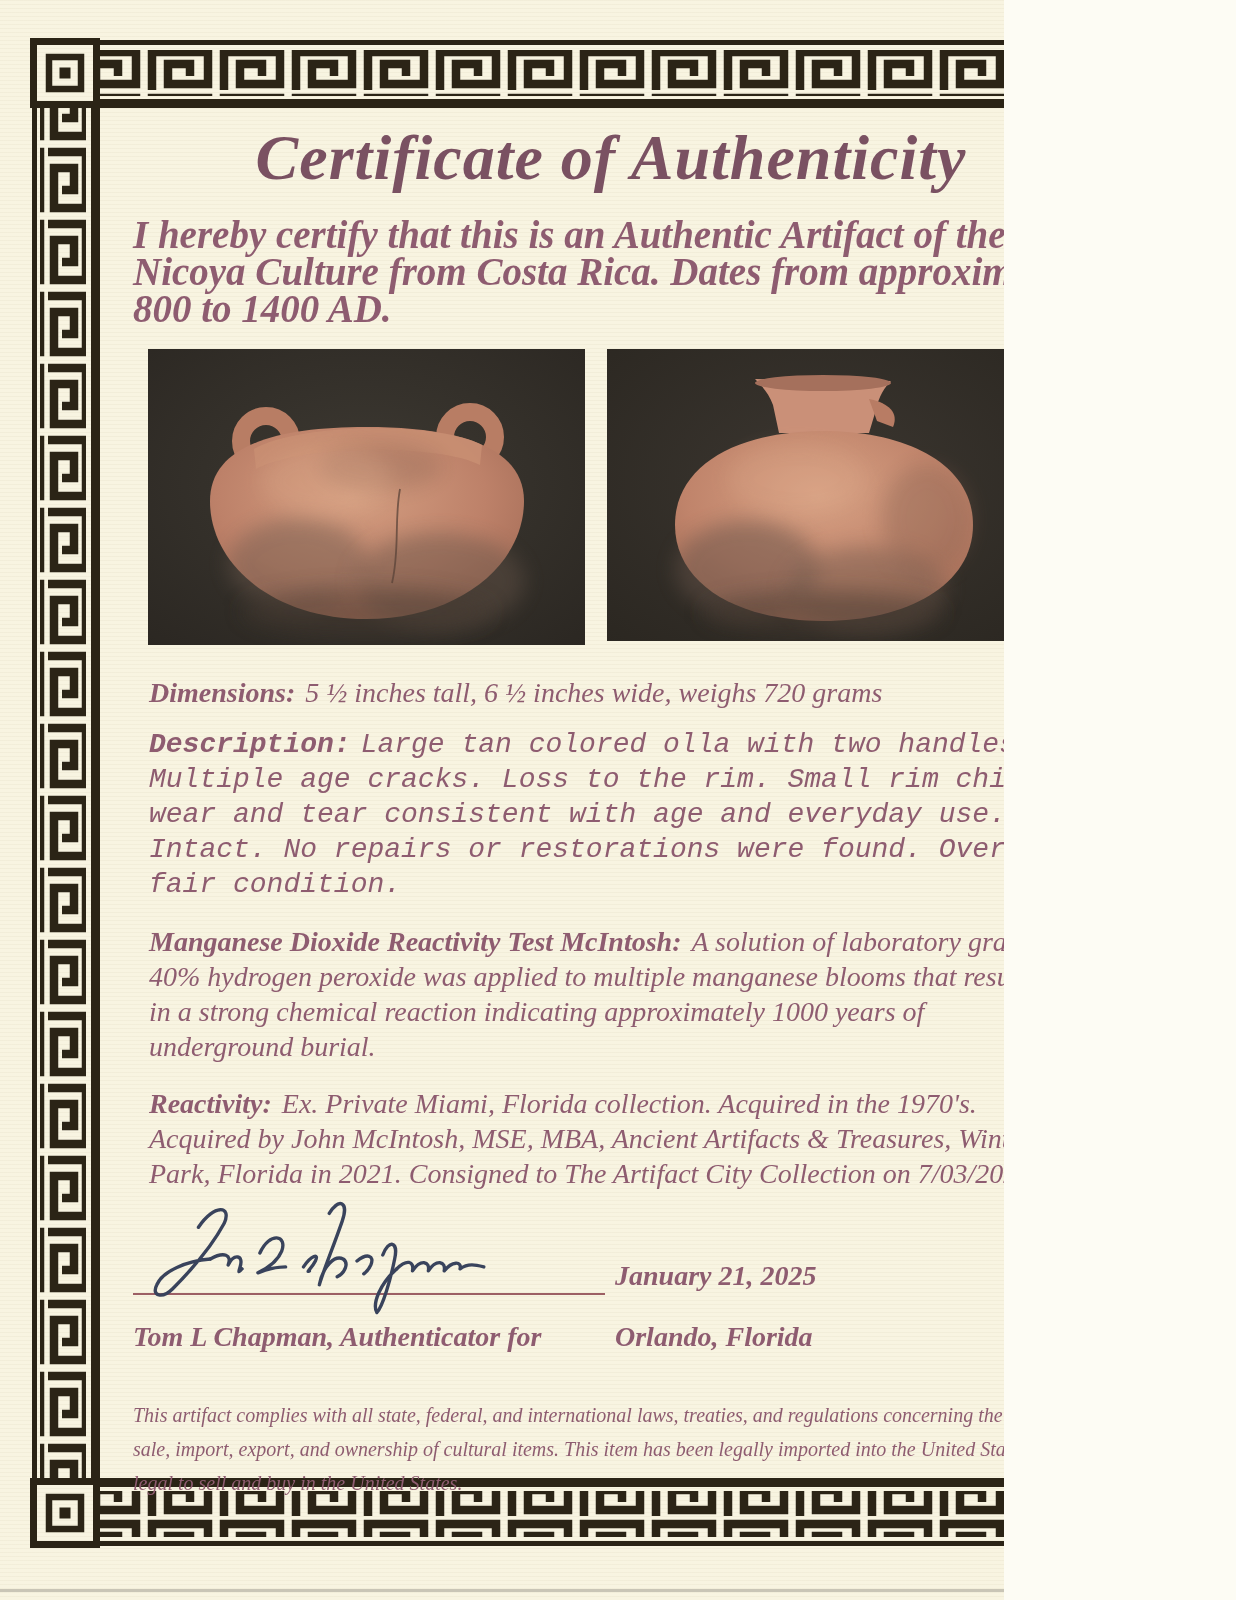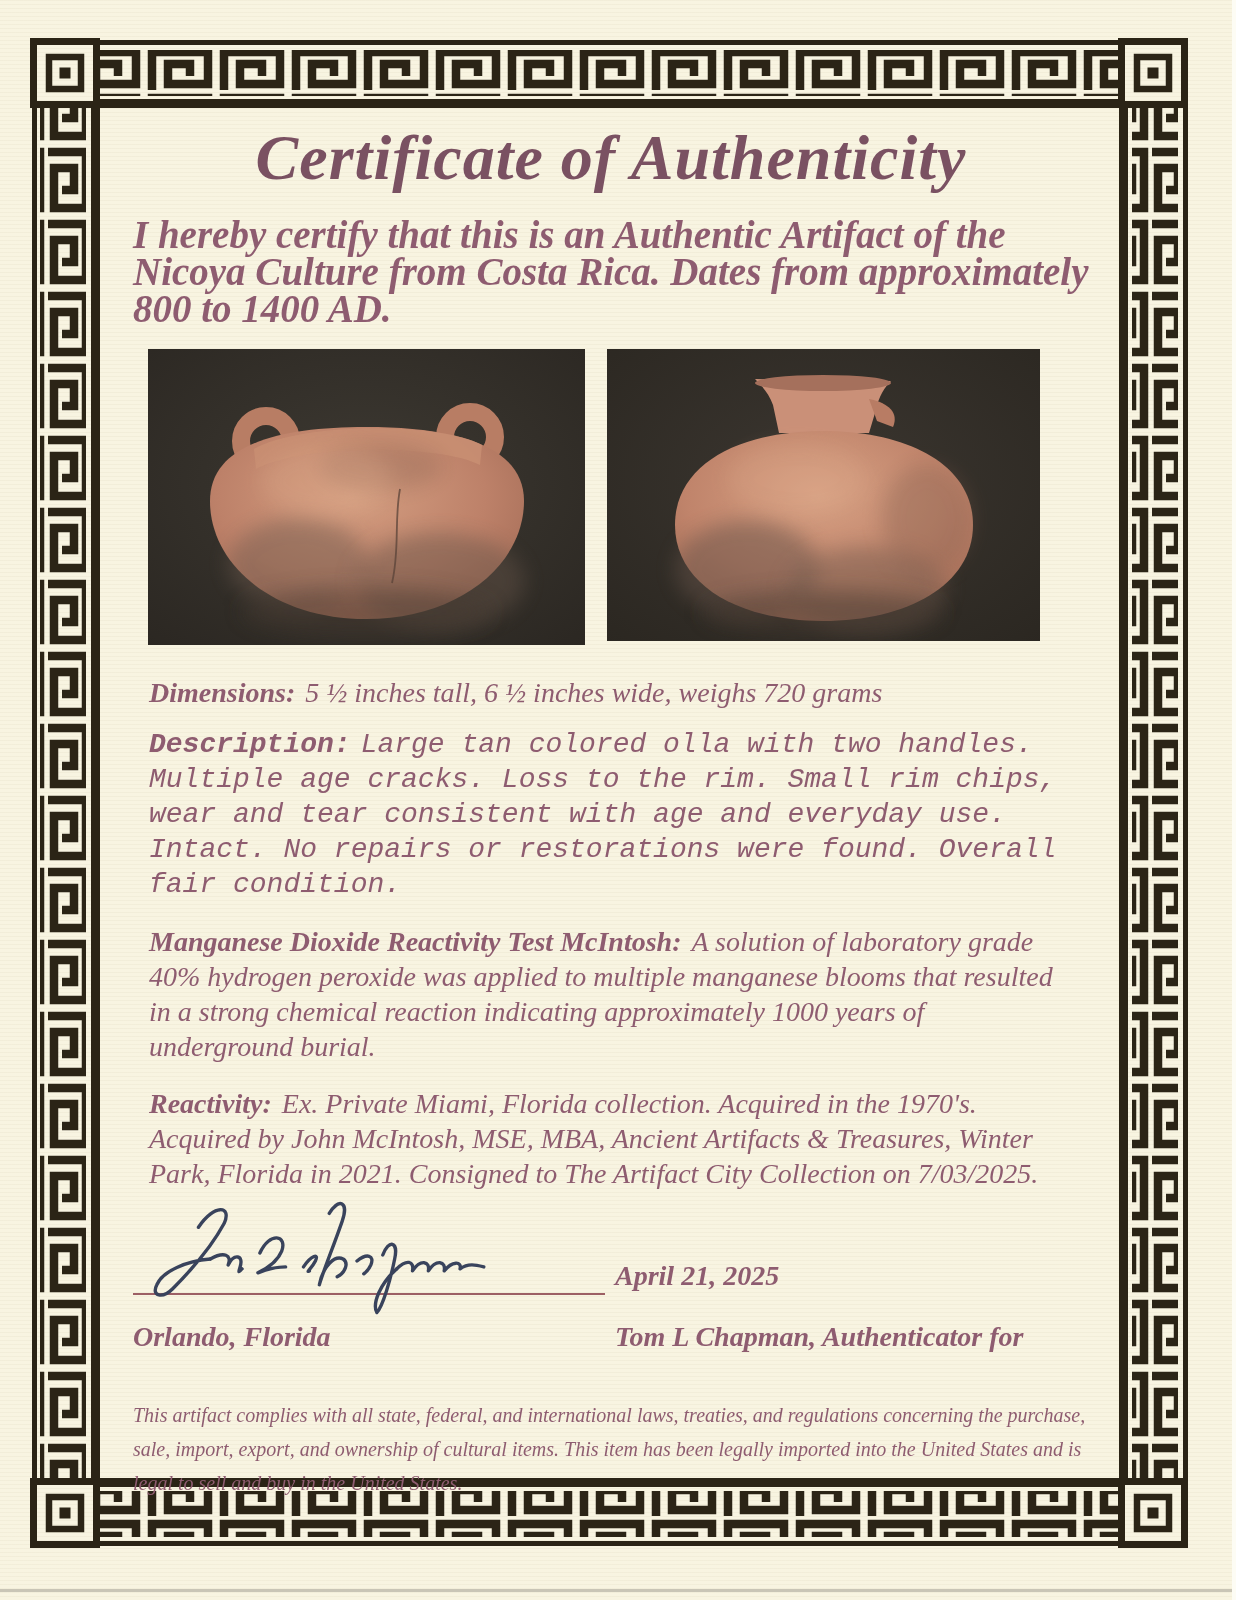--- a/index.html
+++ b/index.html
@@ -2,21 +2,21 @@
 <html><head>
 <meta charset="utf-8">
 <style>
   html,body{margin:0;padding:0;}
   body{
     width:1236px;height:1600px;
     background:#fdfcf4;
     font-family:"Liberation Serif","DejaVu Serif",serif;
   }
   .page{
-    position:relative;width:1232px;height:1600px;overflow:hidden;
+    position:relative;width:1004px;height:1600px;overflow:hidden;
     background:
       repeating-linear-gradient(180deg,
         rgba(140,125,80,0.055) 0px, rgba(140,125,80,0.055) 1px,
         rgba(255,255,255,0) 1px, rgba(255,255,255,0) 4px),
       #f8f4e1;
   }
   .frame{position:absolute;left:0;top:0;z-index:1;}
   .scan-bottom{position:absolute;left:0;right:0;bottom:8px;height:3px;background:#c9c5b6;z-index:3;}
   .content{
     position:absolute;left:133px;top:114px;width:956px;z-index:2;
@@ -194,26 +194,26 @@
             <path d="M 72,64 C 86,56 94,60 90,70 C 96,58 106,60 102,72 C 100,78 100,78 104,74"></path>
             <path d="M 122,58 C 132,36 150,40 144,56 C 140,66 128,74 120,78 C 130,74 140,72 148,72"></path>
             <path d="M 166,72 C 174,60 182,58 178,66 C 174,74 168,78 172,76"></path>
             <path d="M 192,18 C 202,2 212,6 205,26 C 196,52 186,76 182,90 C 186,70 198,60 206,64 C 212,68 208,78 200,82"></path>
             <path d="M 220,66 C 230,58 238,60 234,70 C 231,77 224,81 228,78"></path>
             <path d="M 246,60 C 252,44 262,46 258,64 C 254,84 246,112 240,118 C 235,109 244,88 260,74"></path>
             <path d="M 260,74 C 270,64 278,66 276,76 C 284,64 294,66 292,76 C 300,64 310,66 308,76 C 316,66 326,66 324,74 C 332,68 340,70 348,72"></path>
           </g>
         </svg>
       </div>
-      <div class="date-cell">April 21, 2025</div>
+      <div class="date-cell">January 21, 2025</div>
     </div>
 
     <div class="sig-row">
+      <div>Tom L Chapman, Authenticator for</div>
       <div>Orlando, Florida</div>
-      <div>Tom L Chapman, Authenticator for</div>
     </div>
 
     <div class="sig-row">
     </div>
 
     <p class="legal">This artifact complies with all state, federal, and international laws, treaties, and regulations concerning the purchase, sale, import, export, and ownership of cultural items. This item has been legally imported into the United States and is legal to sell and buy in the United States.</p>
 
   </div>
 
   <div class="scan-bottom"></div>

